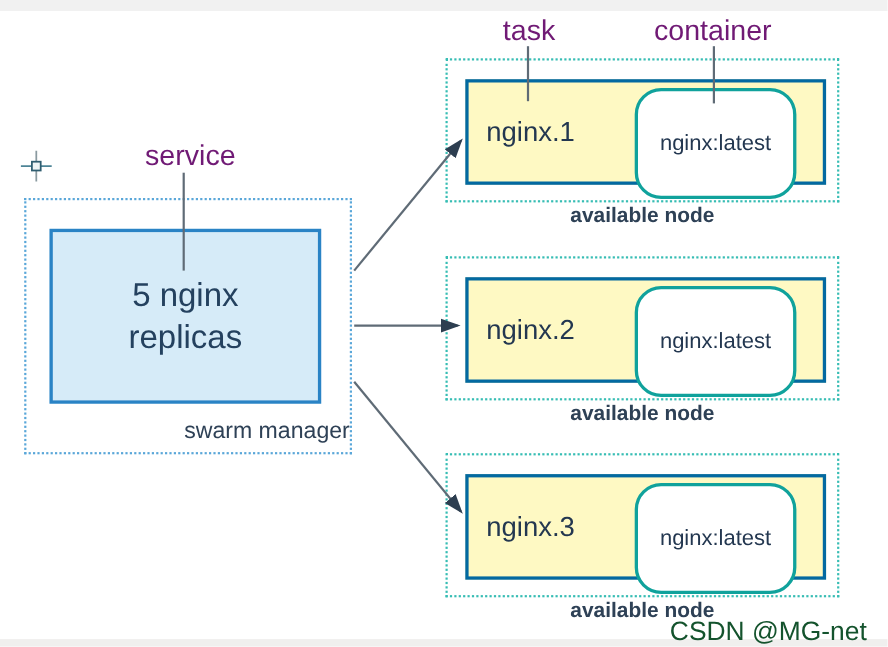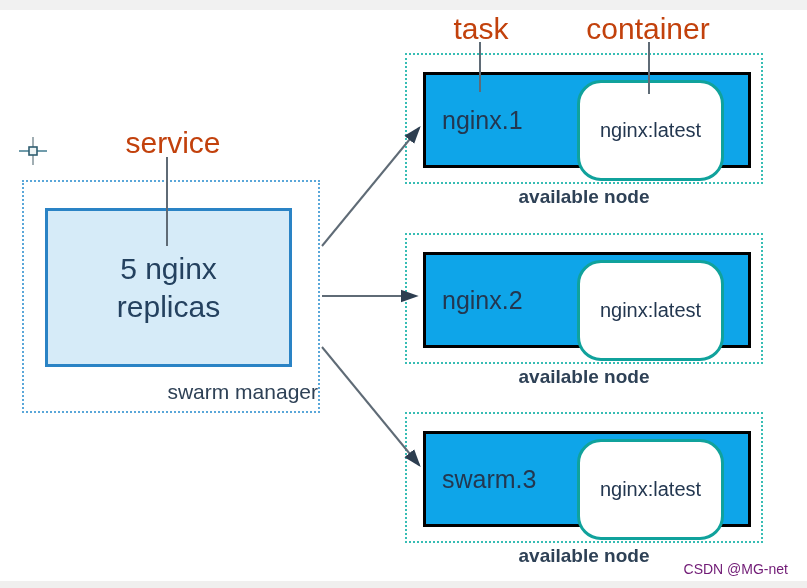--- a/index.html
+++ b/index.html
@@ -5,21 +5,21 @@
   html,body { margin:0; padding:0; }
   .canvas {
     position:relative; width:807px; height:588px; background:#ffffff;
     font-family:"Liberation Sans", sans-serif; overflow:hidden;
   }
   .strip-top { position:absolute; left:0; top:0; width:807px; height:10px; background:#f1f1f1; }
   .strip-bottom { position:absolute; left:0; top:581px; width:807px; height:7px; background:#f0efee; }
 
   .overlay { position:absolute; left:0; top:0; z-index:5; pointer-events:none; }
 
-  .label { position:absolute; color:#c2410c; font-size:30px; text-align:center; z-index:2; }
+  .label { position:absolute; color:#701a75; font-size:26px; text-align:center; z-index:2; }
   .label-service { left:118px; top:126px; width:110px; }
   .label-task { left:443px; top:12px; width:76px; }
   .label-container { left:578px; top:12px; width:140px; }
 
   .manager {
     position:absolute; left:22px; top:180px; width:298px; height:233px;
     border:2px dotted #5aa7d9; box-sizing:border-box; z-index:1;
   }
   .service-box {
     position:absolute; left:21px; top:26px; width:247px; height:159px;
@@ -31,38 +31,38 @@
 
   .node {
     position:absolute; left:405px; width:358px; height:131px;
     border:2px dotted #37bdb4; box-sizing:border-box; z-index:1;
   }
   .node-1 { top:53px; }
   .node-2 { top:233px; }
   .node-3 { top:412px; }
   .task-box {
     position:absolute; left:16px; top:17px; width:328px; height:96px;
-    background:#0ea5e9; border:3px solid #000000; box-sizing:border-box;
+    background:#fef9c3; border:3px solid #0369a1; box-sizing:border-box;
   }
   .task-name {
     position:absolute; left:16px; top:0; height:100%;
     display:flex; align-items:center; font-size:25px; color:#233750;
   }
   .container-box {
     position:absolute; left:151px; top:5px; width:147px; height:101px;
     background:#ffffff; border:3px solid #10a29c; border-radius:24px; box-sizing:border-box;
     display:flex; align-items:center; justify-content:center;
   }
   .container-name { font-size:20px; color:#233750; }
   .node-caption {
     position:absolute; left:0; top:calc(100% + 4px); width:100%;
     text-align:center; font-size:19px; color:#2e4156;font-weight:bold;
   }
 
-  .watermark { position:absolute; right:19px; top:561px; font-size:14px; color:#701a75; z-index:6; }
+  .watermark { position:absolute; right:19px; top:561px; font-size:24px; color:#14532d; z-index:6; }
   .cursor { position:absolute; left:16px; top:134px; z-index:2; }
 </style>
 </head>
 <body>
 
 <div class="canvas">
 
   <div class="strip-top"></div>
   <div class="strip-bottom"></div>
 
@@ -99,21 +99,21 @@
       <div class="task-name">nginx.2</div>
       <div class="container-box">
         <span class="container-name">nginx:latest</span>
       </div>
     </div>
     <div class="node-caption">available node</div>
   </div>
 
   <div class="node node-3">
     <div class="task-box">
-      <div class="task-name">swarm.3</div>
+      <div class="task-name">nginx.3</div>
       <div class="container-box">
         <span class="container-name">nginx:latest</span>
       </div>
     </div>
     <div class="node-caption">available node</div>
   </div>
 
   <svg class="overlay" width="807" height="588" viewBox="0 0 807 588">
     <defs>
       <marker id="arrowhead" viewBox="0 0 10 7" refX="8.5" refY="3.5" markerWidth="9" markerHeight="7" orient="auto">

